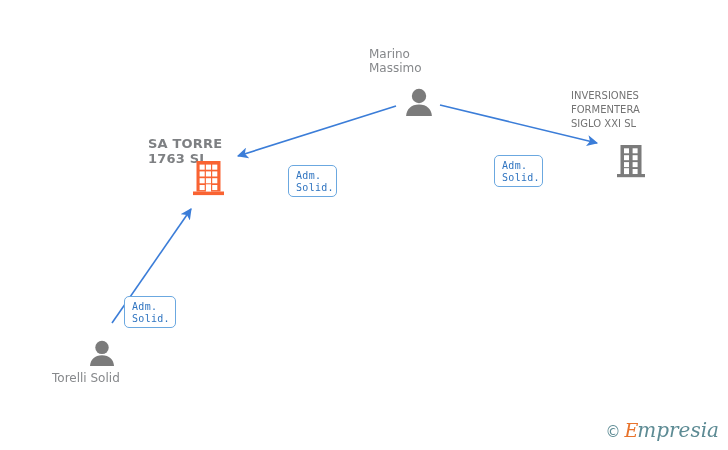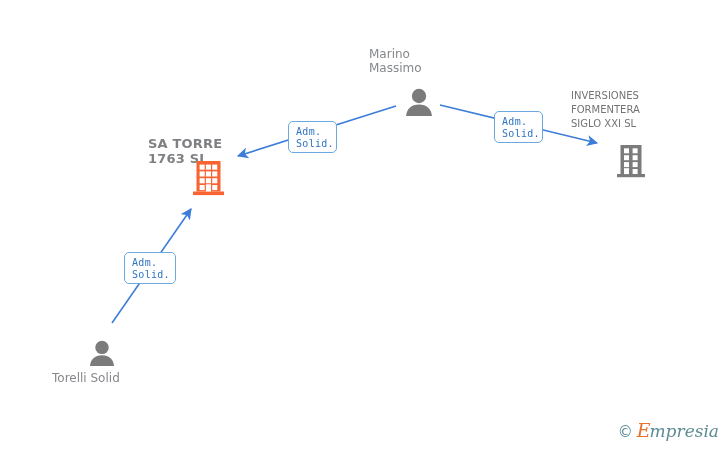--- a/index.html
+++ b/index.html
@@ -67,20 +67,21 @@
     background: #ffffff;
     border: 1.5px solid #6ba8e0;
     border-radius: 5px;
     color: #2f74c0;
     font-family: "DejaVu Sans Mono", monospace;
     font-size: 10px;
     line-height: 12px;
     letter-spacing: 0.3px;
     padding: 4px 0 0 7px;
     white-space: pre-line;
+    margin-top: 44px;
   }
 
   
   #watermark {
     position: absolute;
     right: 9px;
     bottom: 9px;
     display: flex;
     align-items: baseline;
     user-select: none;
@@ -94,21 +95,21 @@
   #watermark .wm-e {
     font-family: "DejaVu Serif", serif;
     font-style: italic;
     font-size: 19px;
     color: #e8732c;
     line-height: 1;
   }
   #watermark .wm-rest {
     font-family: "DejaVu Serif", serif;
     font-style: italic;
-    font-size: 17px;
+    font-size: 20px;
     color: #5d8b94;
     line-height: 1;
     margin-left: -1px;
   }
 </style>
 </head>
 <body>
 
 <div id="canvas">
 

